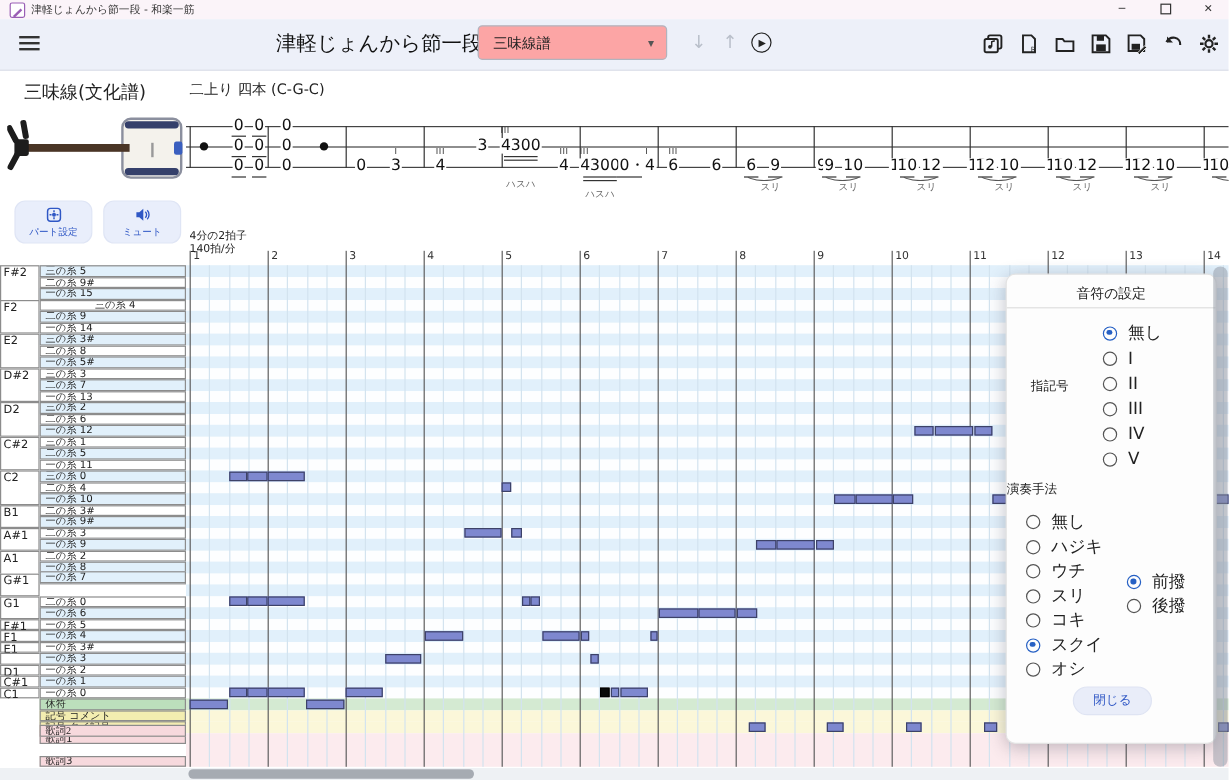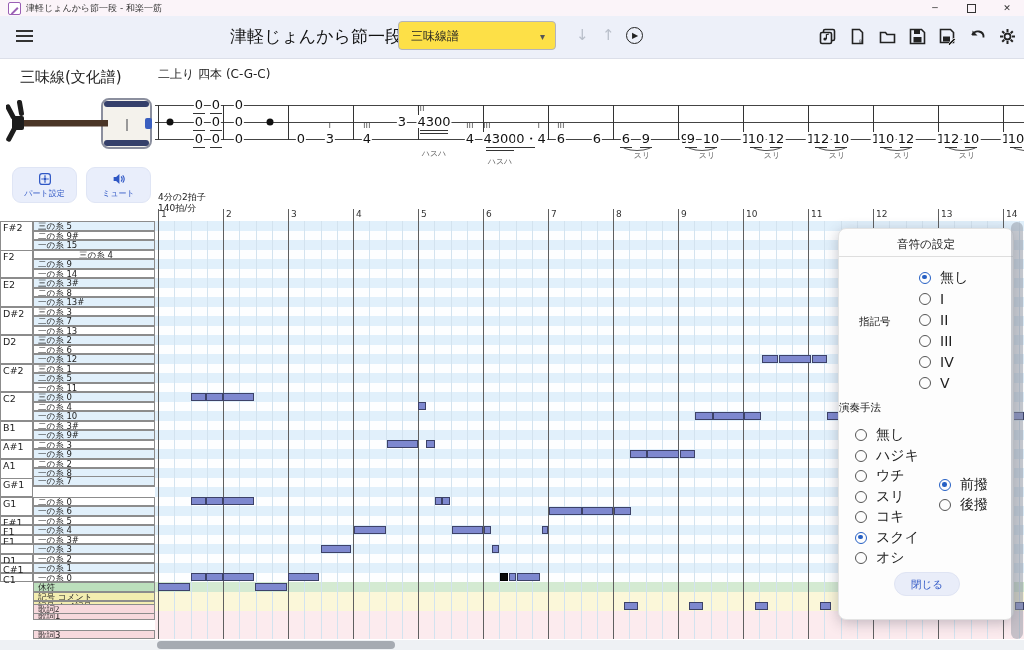--- a/index.html
+++ b/index.html
@@ -11,21 +11,21 @@
   #tb-logo{position:absolute;left:8px;top:2px;width:11px;height:11px;border:1.5px solid #9a5fb5;border-radius:2px;background:#fff;}
   #tb-logo:after{content:"";position:absolute;left:1px;top:7px;width:9px;height:1.5px;background:#9a5fb5;transform:rotate(-45deg);}
   #tb-title{position:absolute;left:26px;top:2px;white-space:nowrap;}
   .winbtn{position:absolute;top:0;width:30px;height:16px;text-align:center;line-height:16px;color:#333;font-size:9px;}
   #win-max span{display:inline-block;width:7px;height:7px;border:1px solid #333;vertical-align:middle;}
   
   #toolbar{position:absolute;left:0;top:16px;width:1024px;height:42px;background:#edf0f9;border-bottom:1px solid #dcdfe9;}
   #hamburger{position:absolute;left:16px;top:14px;width:17px;height:13px;cursor:pointer;}
   #hamburger i{display:block;height:2px;background:#333;margin-bottom:3px;}
   #song-title{position:absolute;left:230px;top:9px;font-size:17px;color:#111;white-space:nowrap;}
-  #score-select{position:absolute;left:398px;top:5px;width:158px;height:29px;background:#fde047;border:1px solid #b2b3bd;border-radius:4px;font-size:12px;color:#222;line-height:29px;padding-left:12px;box-sizing:border-box;}
+  #score-select{position:absolute;left:398px;top:5px;width:158px;height:29px;background:#fca5a5;border:1px solid #b2b3bd;border-radius:4px;font-size:12px;color:#222;line-height:29px;padding-left:12px;box-sizing:border-box;}
   #score-caret{position:absolute;right:10px;top:0;color:#555;font-size:10px;}
   .transport{position:absolute;top:10px;font-size:15px;color:#b9bfca;}
   #play-btn{position:absolute;left:626px;top:11px;width:17px;height:17px;border:1.5px solid #222;border-radius:50%;box-sizing:border-box;}
   #play-btn span{position:absolute;left:5px;top:2.5px;font-size:8px;color:#222;}
   #tool-icons{position:absolute;right:8px;top:12px;display:flex;gap:13px;}
   .ticon{width:17px;height:17px;}
   .ticon svg{width:17px;height:17px;}
   
   #instr-title{position:absolute;left:20px;top:68px;font-size:15px;color:#222;}
   .side-btn{position:absolute;top:167px;width:63px;height:34px;background:#e9eefb;border:1px solid #dfe5f5;border-radius:9px;text-align:center;}
@@ -299,21 +299,21 @@
       <div class="stripe b" style="top: 259px;"></div>
       <div class="slabel b" style="top: 259px;">二の糸 9</div>
       <div class="stripe w" style="top: 268.5px;"></div>
       <div class="slabel w" style="top: 268.5px;">一の糸 14</div>
       <div class="plabel" style="top: 278px; height: 28.5px;">E2</div>
       <div class="stripe b" style="top: 278px;"></div>
       <div class="slabel b" style="top: 278px;">三の糸 3#</div>
       <div class="stripe w" style="top: 287.5px;"></div>
       <div class="slabel w" style="top: 287.5px;">二の糸 8</div>
       <div class="stripe b" style="top: 297px;"></div>
-      <div class="slabel b" style="top: 297px;">一の糸 13#</div>
+      <div class="slabel b" style="top: 297px;">一の糸 5#</div>
       <div class="plabel" style="top: 306.5px; height: 28.5px;">D#2</div>
       <div class="stripe w" style="top: 306.5px;"></div>
       <div class="slabel w" style="top: 306.5px;">三の糸 3</div>
       <div class="stripe b" style="top: 316px;"></div>
       <div class="slabel b" style="top: 316px;">二の糸 7</div>
       <div class="stripe w" style="top: 325.5px;"></div>
       <div class="slabel w" style="top: 325.5px;">一の糸 13</div>
       <div class="plabel" style="top: 335px; height: 28.5px;">D2</div>
       <div class="stripe b" style="top: 335px;"></div>
       <div class="slabel b" style="top: 335px;">三の糸 2</div>

